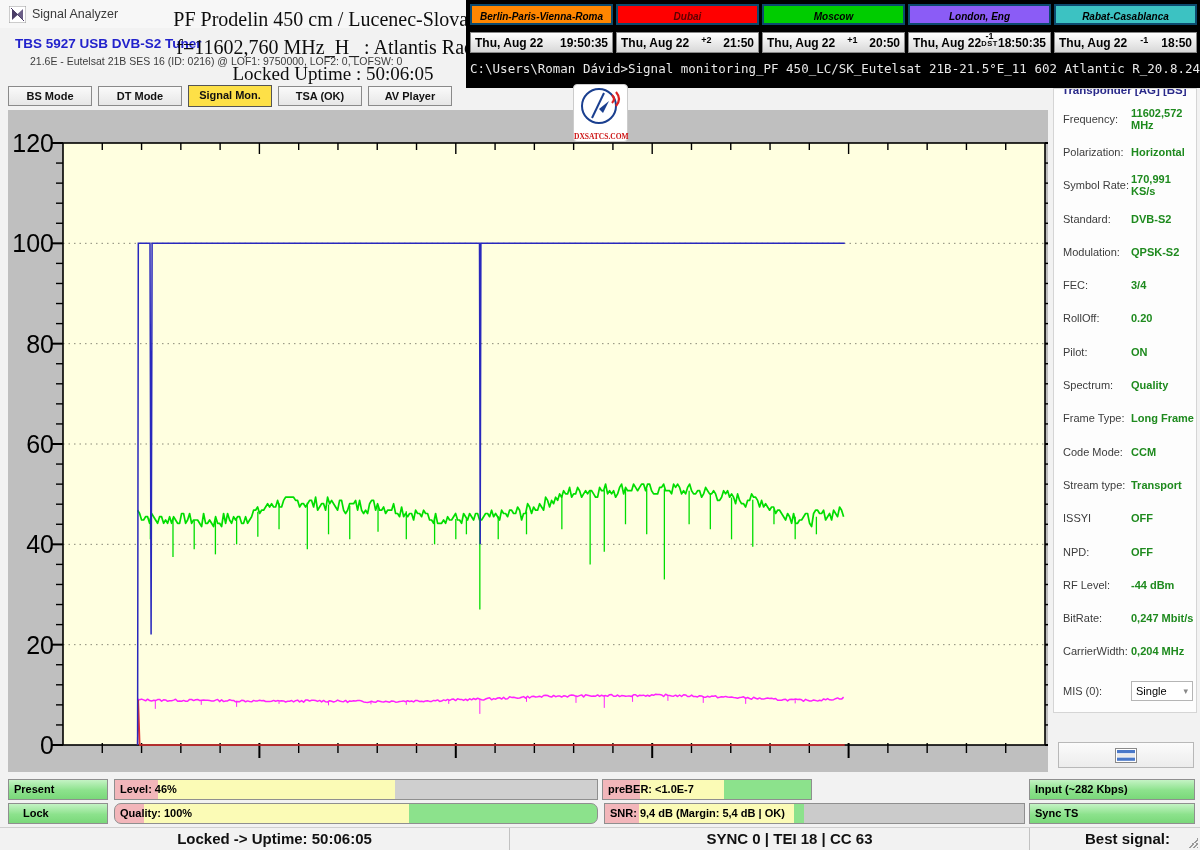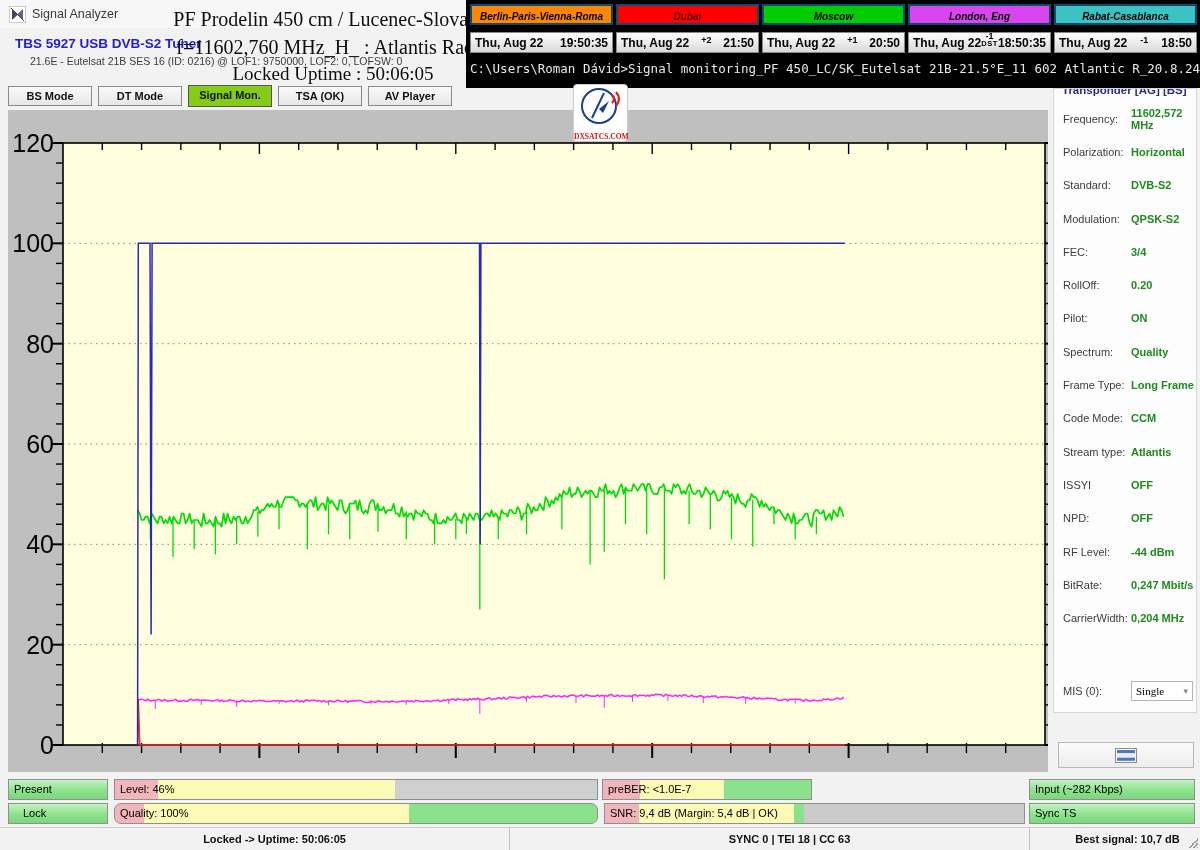--- a/index.html
+++ b/index.html
@@ -17,21 +17,21 @@
                    font-family:"Liberation Serif", serif; color:#0d0d0d; }
   .center-header .h1 { font-size:20px; margin-bottom:5px; }
   .center-header .h2 { font-size:20px; margin-bottom:4px; }
   .center-header .h3 { font-size:19px; }
 
   
   .tabs { position:absolute; left:8px; top:86px; display:flex; gap:6px; }
   .tab { width:84px; height:20px; font-size:11px; font-weight:bold; color:#111;
          background:linear-gradient(180deg,#fafafa,#e6e6e6); border:1px solid #8a8a8a;
          text-align:center; line-height:18px; cursor:pointer; }
-  .tab.active { background:#84cc16; border-color:#555; height:22px; margin-top:-1px; }
+  .tab.active { background:#fde047; border-color:#555; height:22px; margin-top:-1px; }
 
   
   .chart-panel { position:absolute; left:8px; top:110px; width:1040px; height:662px; background:#bfbfbf; }
   .legend { position:absolute; left:58px; top:8px; display:flex; gap:30px; align-items:center; }
   .legend-item { display:flex; align-items:center; gap:9px; }
   .legend-swatch { width:30px; height:3px; }
   .legend-label { font-size:12.5px; color:#000; }
   #chart-svg { position:absolute; left:0; top:0; }
 
   
@@ -58,40 +58,40 @@
   .sidebar { position:absolute; left:1053px; top:88px; width:144px; height:625px; background:#fdfdfd;
              border:1px solid #d5d5d5; overflow:hidden; }
   .sidebar-title { position:absolute; left:8px; top:-5px; font-size:11.5px; font-weight:bold; color:#2a2a8a; }
   .param-rows { position:absolute; left:0; top:13px; width:100%; }
   .param-row { height:33.3px; display:flex; align-items:center; padding:0 0 0 9px; }
   .param-label { width:68px; font-size:11px; color:#3c3c3c; flex:0 0 68px; }
   .param-value { font-size:11px; font-weight:bold; color:#1e8a1e; }
   .mis-row { position:absolute; left:9px; top:592px; width:130px; display:flex; align-items:center; }
   .mis-label { font-size:11px; color:#3c3c3c; width:68px; }
   .mis-select { width:62px; height:20px; border:1px solid #b5b5b5; background:#fff; font-size:11px;
-                display:flex; align-items:center; padding:0 4px; justify-content:space-between; cursor:pointer;font-family:Liberation Serif, serif; }
+                display:flex; align-items:center; padding:0 4px; justify-content:space-between; cursor:pointer; }
   .mis-chevron { color:#888; font-size:9px; }
   .sidebar-btn { position:absolute; left:1058px; top:742px; width:136px; height:26px;
                  background:linear-gradient(180deg,#fbfbfb,#ececec); border:1px solid #b8b8b8;
                  display:flex; align-items:center; justify-content:center; cursor:pointer; }
 
   
-  .sbar { position:absolute; height:21px; border:1px solid #8f8f8f; font-size:11px; font-weight:normal;
+  .sbar { position:absolute; height:21px; border:1px solid #8f8f8f; font-size:11px; font-weight:bold;
           color:#000; line-height:19px; padding-left:5px; white-space:nowrap; overflow:hidden; }
   .g-full  { background:linear-gradient(180deg,#c4f3c4,#8ce28c 55%,#7ad87a); }
   .b-level { background:linear-gradient(90deg,#f2b6ba 0 9%,#fbfbb6 9% 58%,#cfcfcf 58% 100%); }
   .b-qual  { background:linear-gradient(90deg,#f2b6ba 0 6%,#fbfbb6 6% 61%,#8ce28c 61% 100%); }
   .b-prebr { background:linear-gradient(90deg,#f2b6ba 0 18%,#fbfbb6 18% 58%,#8ce28c 58% 100%); }
   .b-ber   { background:linear-gradient(90deg,#f2b6ba 0 16%,#fbfbb6 16% 57%,#8ce28c 57% 100%); }
   .b-snr   { background:linear-gradient(90deg,#f2b6ba 0 8%,#fbfbb6 8% 45%,#8ce28c 45% 47.5%,#cbcbcb 47.5% 100%); }
 
   
   .statusbar { position:absolute; left:0; top:827px; width:1200px; height:23px; background:#f2f2f2;
                border-top:1px solid #cfcfcf; }
-  .status-sec { position:absolute; top:0; height:22px; font-size:11px; font-weight:bold; color:#111;
+  .status-sec { position:absolute; top:0; height:22px; font-size:15px; font-weight:bold; color:#111;
                 text-align:center; line-height:22px; border-right:1px solid #c2c2c2;padding-left:40px; }
   .grip { position:absolute; right:2px; bottom:2px; width:10px; height:10px;
           background:
             linear-gradient(135deg, transparent 0 50%, #9a9a9a 50% 60%, transparent 60% 70%, #9a9a9a 70% 80%, transparent 80% 90%, #9a9a9a 90% 100%); }
 </style>
 </head>
 <body>
 
 <div class="app">
 
@@ -336,21 +336,21 @@
       </div>
       <div class="clock-col">
         <div class="clock-head" style="background-color: rgb(0, 204, 0); color: rgb(0, 0, 0);">Moscow</div>
         <div class="clock-time">
           <span class="clock-date">Thu, Aug 22</span>
           <span class="clock-off"><span>+1</span><span class="sub"></span></span>
           <span class="clock-hms">20:50</span>
         </div>
       </div>
       <div class="clock-col">
-        <div class="clock-head" style="background-color: #d946ef; color: rgb(0, 0, 0);">London, Eng</div>
+        <div class="clock-head" style="background-color: #8b5cf6; color: rgb(0, 0, 0);">London, Eng</div>
         <div class="clock-time">
           <span class="clock-date">Thu, Aug 22</span>
           <span class="clock-off"><span>-1</span><span class="sub">DST</span></span>
           <span class="clock-hms">18:50:35</span>
         </div>
       </div>
       <div class="clock-col">
         <div class="clock-head" style="background-color: rgb(60, 194, 194); color: rgb(0, 0, 0);">Rabat-Casablanca</div>
         <div class="clock-time">
           <span class="clock-date">Thu, Aug 22</span>
@@ -367,20 +367,24 @@
     <div class="param-rows">
       <div class="param-row">
           <span class="param-label">Frequency:</span>
           <span class="param-value">11602,572 MHz</span>
         </div>
       <div class="param-row">
           <span class="param-label">Polarization:</span>
           <span class="param-value">Horizontal</span>
         </div>
       <div class="param-row">
+          <span class="param-label">Symbol Rate:</span>
+          <span class="param-value">170,991 KS/s</span>
+        </div>
+      <div class="param-row">
           <span class="param-label">Standard:</span>
           <span class="param-value">DVB-S2</span>
         </div>
       <div class="param-row">
           <span class="param-label">Modulation:</span>
           <span class="param-value">QPSK-S2</span>
         </div>
       <div class="param-row">
           <span class="param-label">FEC:</span>
           <span class="param-value">3/4</span>
@@ -400,21 +404,21 @@
       <div class="param-row">
           <span class="param-label">Frame Type:</span>
           <span class="param-value">Long Frame</span>
         </div>
       <div class="param-row">
           <span class="param-label">Code Mode:</span>
           <span class="param-value">CCM</span>
         </div>
       <div class="param-row">
           <span class="param-label">Stream type:</span>
-          <span class="param-value">Atlantis</span>
+          <span class="param-value">Transport</span>
         </div>
       <div class="param-row">
           <span class="param-label">ISSYI</span>
           <span class="param-value">OFF</span>
         </div>
       <div class="param-row">
           <span class="param-label">NPD:</span>
           <span class="param-value">OFF</span>
         </div>
       <div class="param-row">

